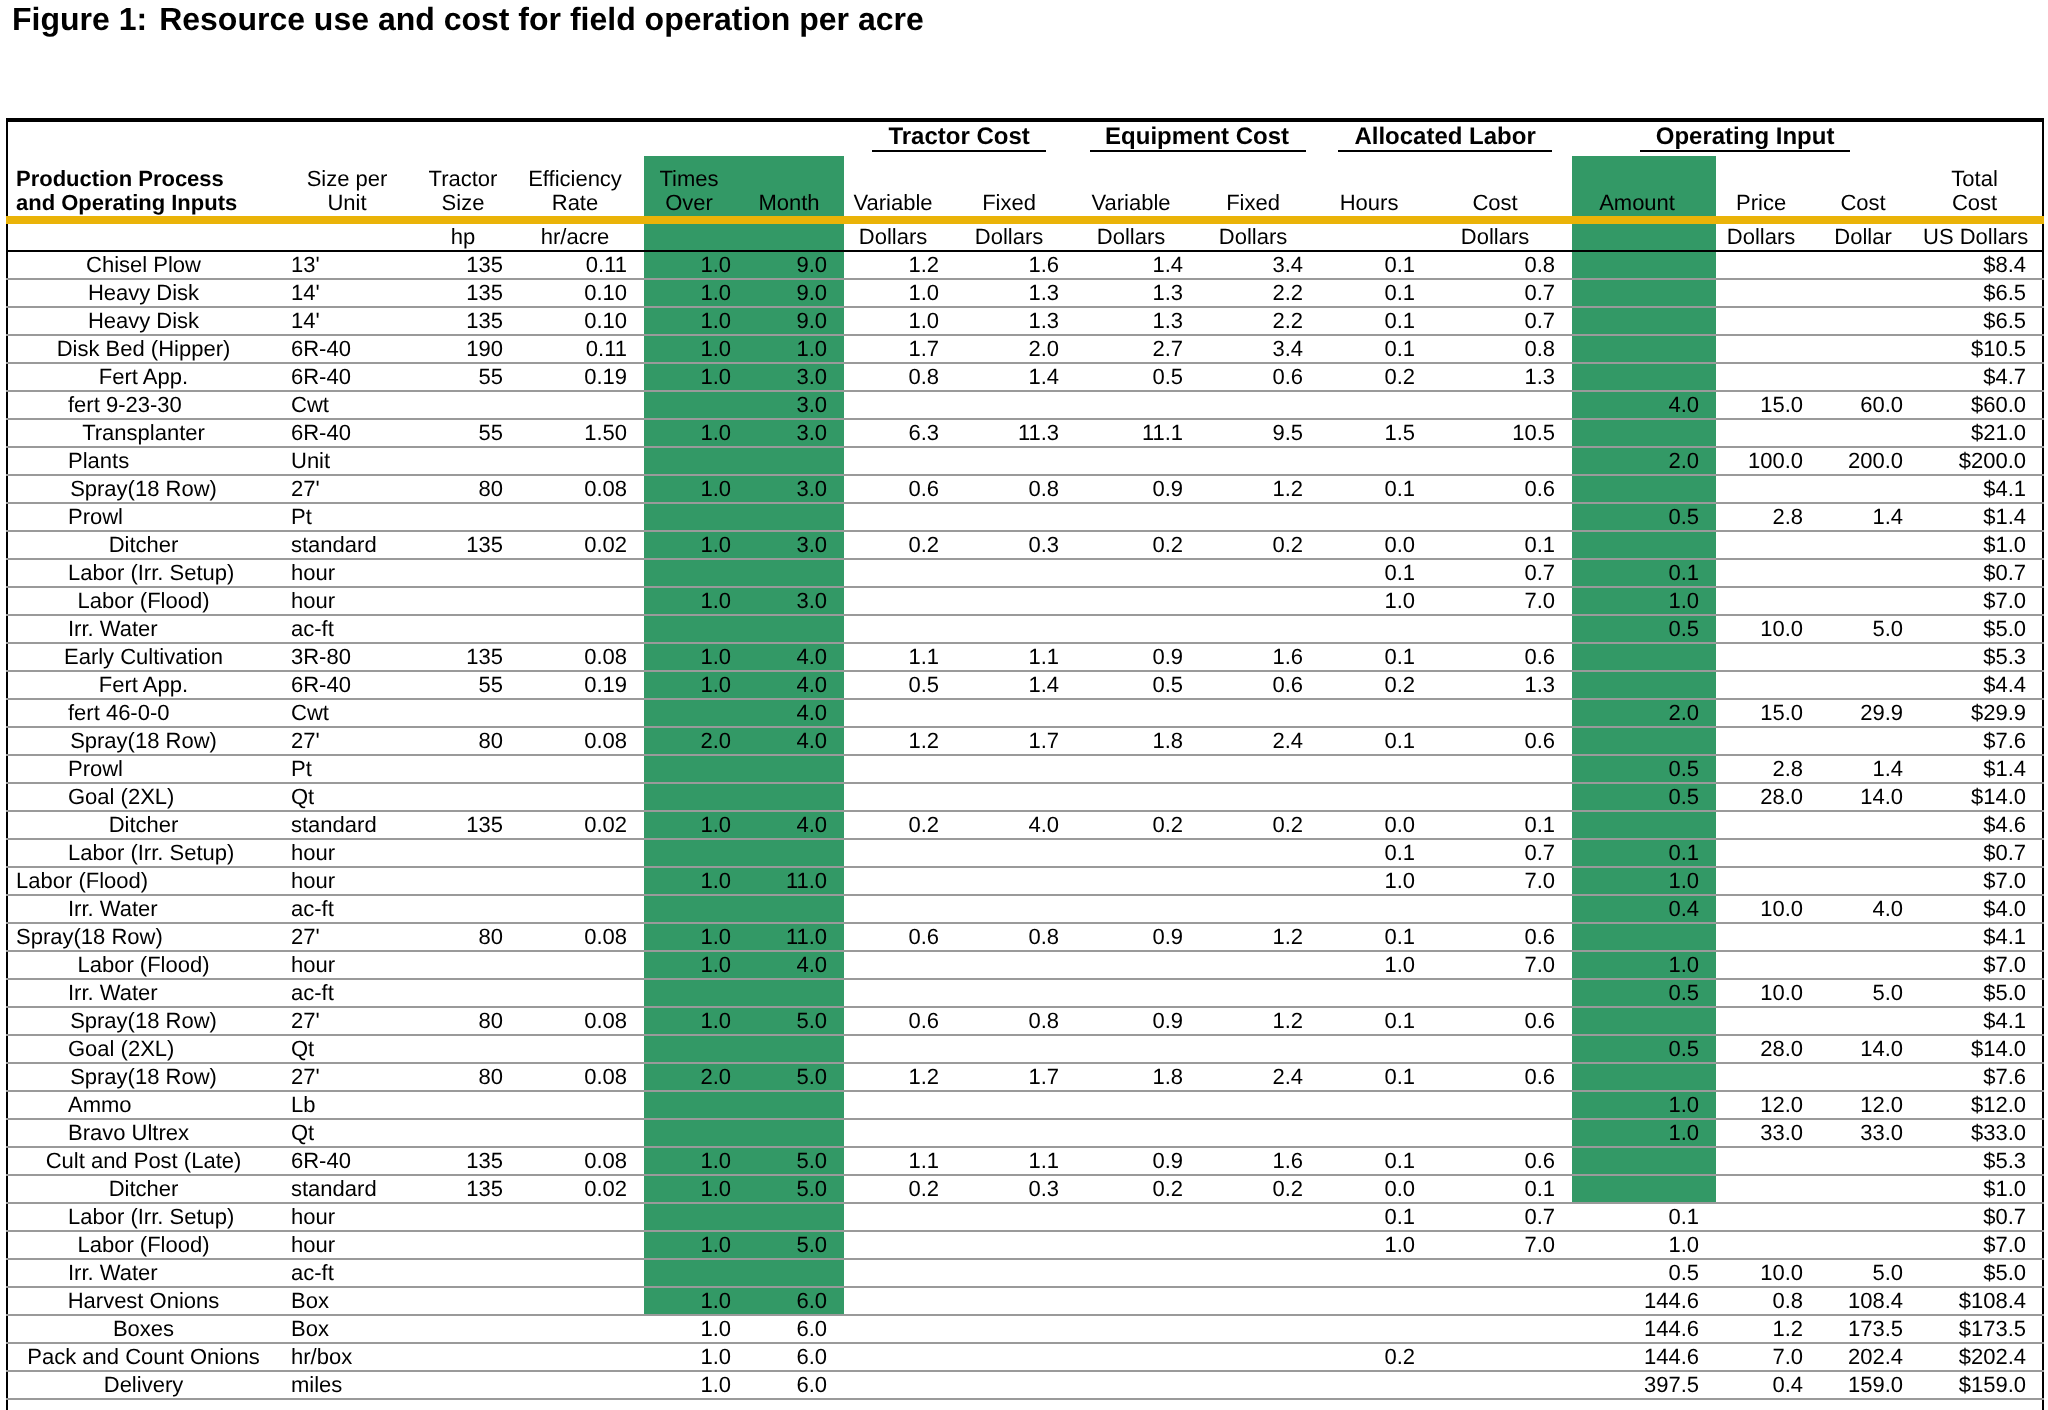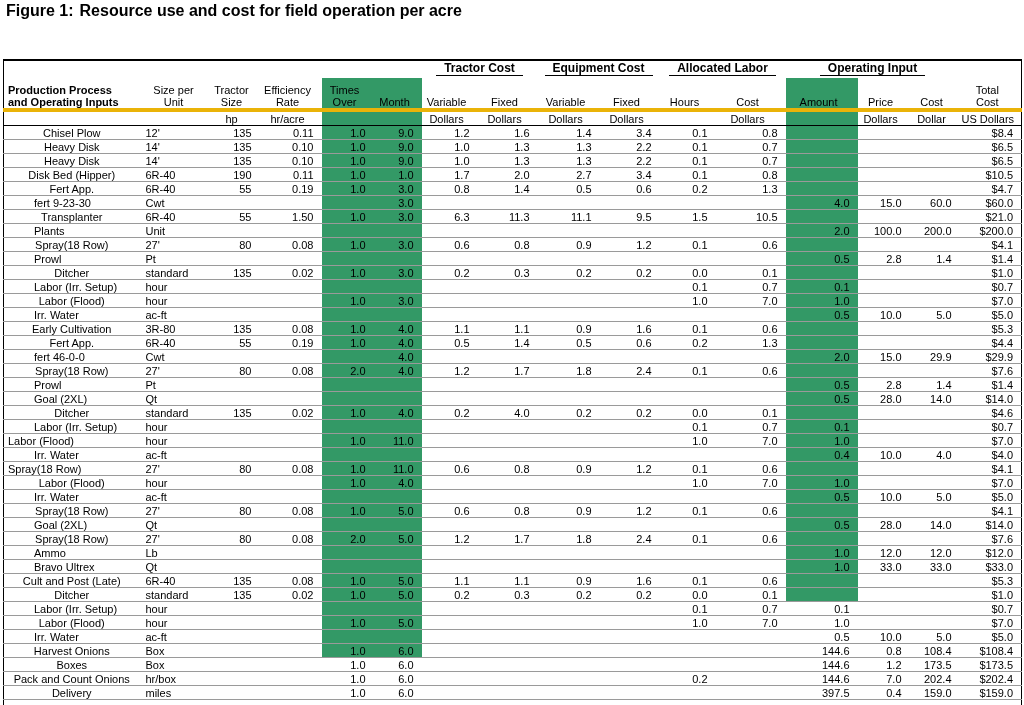--- a/index.html
+++ b/index.html
@@ -135,21 +135,21 @@
           <th>Dollars</th>
           <th class="green"></th>
           <th>Dollars</th>
           <th>Dollar</th>
           <th>US Dollars</th>
         </tr>
       </thead>
   <tbody>
         <tr>
           <td class="name bold">Chisel Plow</td>
-          <td class="unitcol">12'</td>
+          <td class="unitcol">13'</td>
           <td>135</td>
           <td>0.11</td>
           <td class="green">1.0</td>
           <td class="green">9.0</td>
           <td>1.2</td>
           <td>1.6</td>
           <td>1.4</td>
           <td>3.4</td>
           <td>0.1</td>
           <td>0.8</td>

